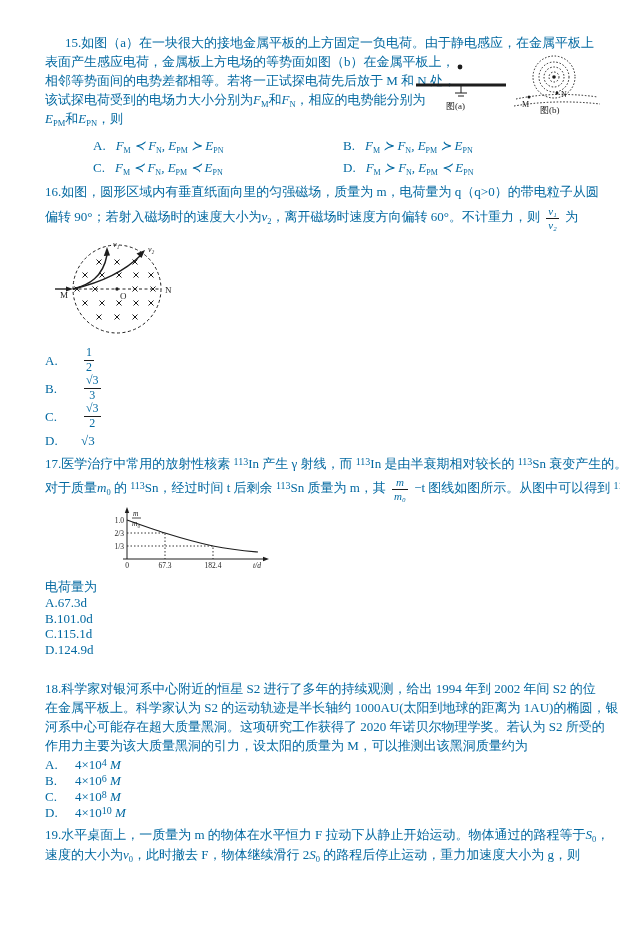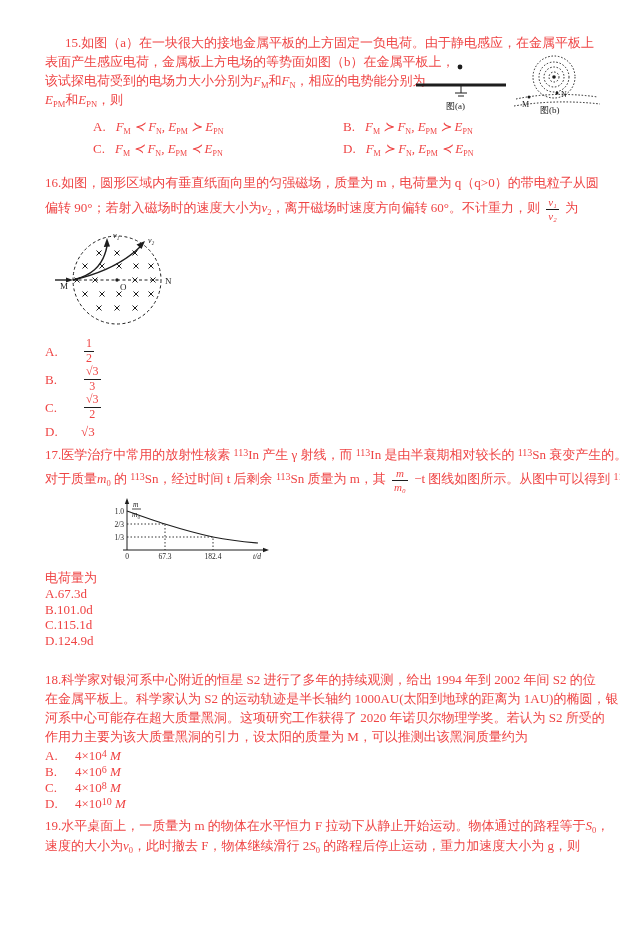--- a/index.html
+++ b/index.html
@@ -3,21 +3,21 @@
 <meta charset="utf-8">
 <style>
   html,body{margin:0;padding:0;background:#888;}
   .page{
     position:relative;
     width:620px;height:935px;
     background:#ffffff;
     box-sizing:border-box;
     padding:33px 22px 0 45px;
     font-family:"Liberation Serif","DejaVu Serif",serif;
-    font-size:13px;line-height:19px;color:#ef4444;
+    font-size:13px;line-height:19px;color:#0369a1;
     overflow:hidden;
   }
   .tl{white-space:nowrap;}
   .indent{text-indent:20px;}
   sub{font-size:8.5px;vertical-align:-2.5px;line-height:0;}
   sup{font-size:10px;vertical-align:3.5px;line-height:0;}
   i{font-family:"Liberation Serif","DejaVu Serif",serif;}
 
   
   .q15{position:relative;}
@@ -32,21 +32,21 @@
 
   
   .frac{display:inline-block;text-align:center;vertical-align:middle;line-height:1.1;font-size:12px;margin:0 3px;}
   .frac .num{display:block;border-bottom:1px solid #1d1d1d;padding:0 2px;}
   .frac .den{display:block;padding:0 2px;}
   .frac-i{font-style:italic;font-size:11px;}
   .tall-line{line-height:32px;}
   .tall-line2{line-height:30px;}
 
   
-  .q16{margin-top:14px;}
+  .q16{margin-top:4px;}
   .fig16{margin:4px 0 0 2px;}
   .opts16{margin-top:2px;}
   .opt16{display:flex;align-items:center;height:28px;}
   .opt16 .opt-label{width:22px;margin-right:14px;}
 
   
   .q17{margin-top:4px;}
   .fig17{margin:2px 0 0 58px;}
   .tail-line{line-height:17px;}
   .opts17 .optline{line-height:15.5px;}
@@ -67,20 +67,21 @@
   .sketch{stroke:#1d1d1d;fill:none;}
 </style>
 </head>
 <body>
 
 <div class="page">
 
   <div class="q15">
     <div class="tl indent">15.如图（a）在一块很大的接地金属平板的上方固定一负电荷。由于静电感应，在金属平板上</div>
     <div class="tl">表面产生感应电荷，金属板上方电场的等势面如图（b）在金属平板上，</div>
+    <div class="tl narrow">相邻等势面间的电势差都相等。若将一正试探电荷先后放于 M 和 N 处，</div>
     <div class="tl narrow">该试探电荷受到的电场力大小分别为<i>F</i><sub>M</sub>和<i>F</i><sub>N</sub>，相应的电势能分别为</div>
     <div class="tl narrow"><i>E</i><sub>PM</sub>和<i>E</i><sub>PN</sub>，则</div>
 
     <div class="fig15">
       <svg width="190" height="68" viewBox="0 0 190 68">
 
         <g>
           <circle cx="46" cy="18" r="2.4" fill="#1d1d1d"></circle>
           <line class="sketch" x1="2" y1="36" x2="92" y2="36" stroke-width="3"></line>
           <line class="sketch" x1="47" y1="37" x2="47" y2="44" stroke-width="1"></line>

